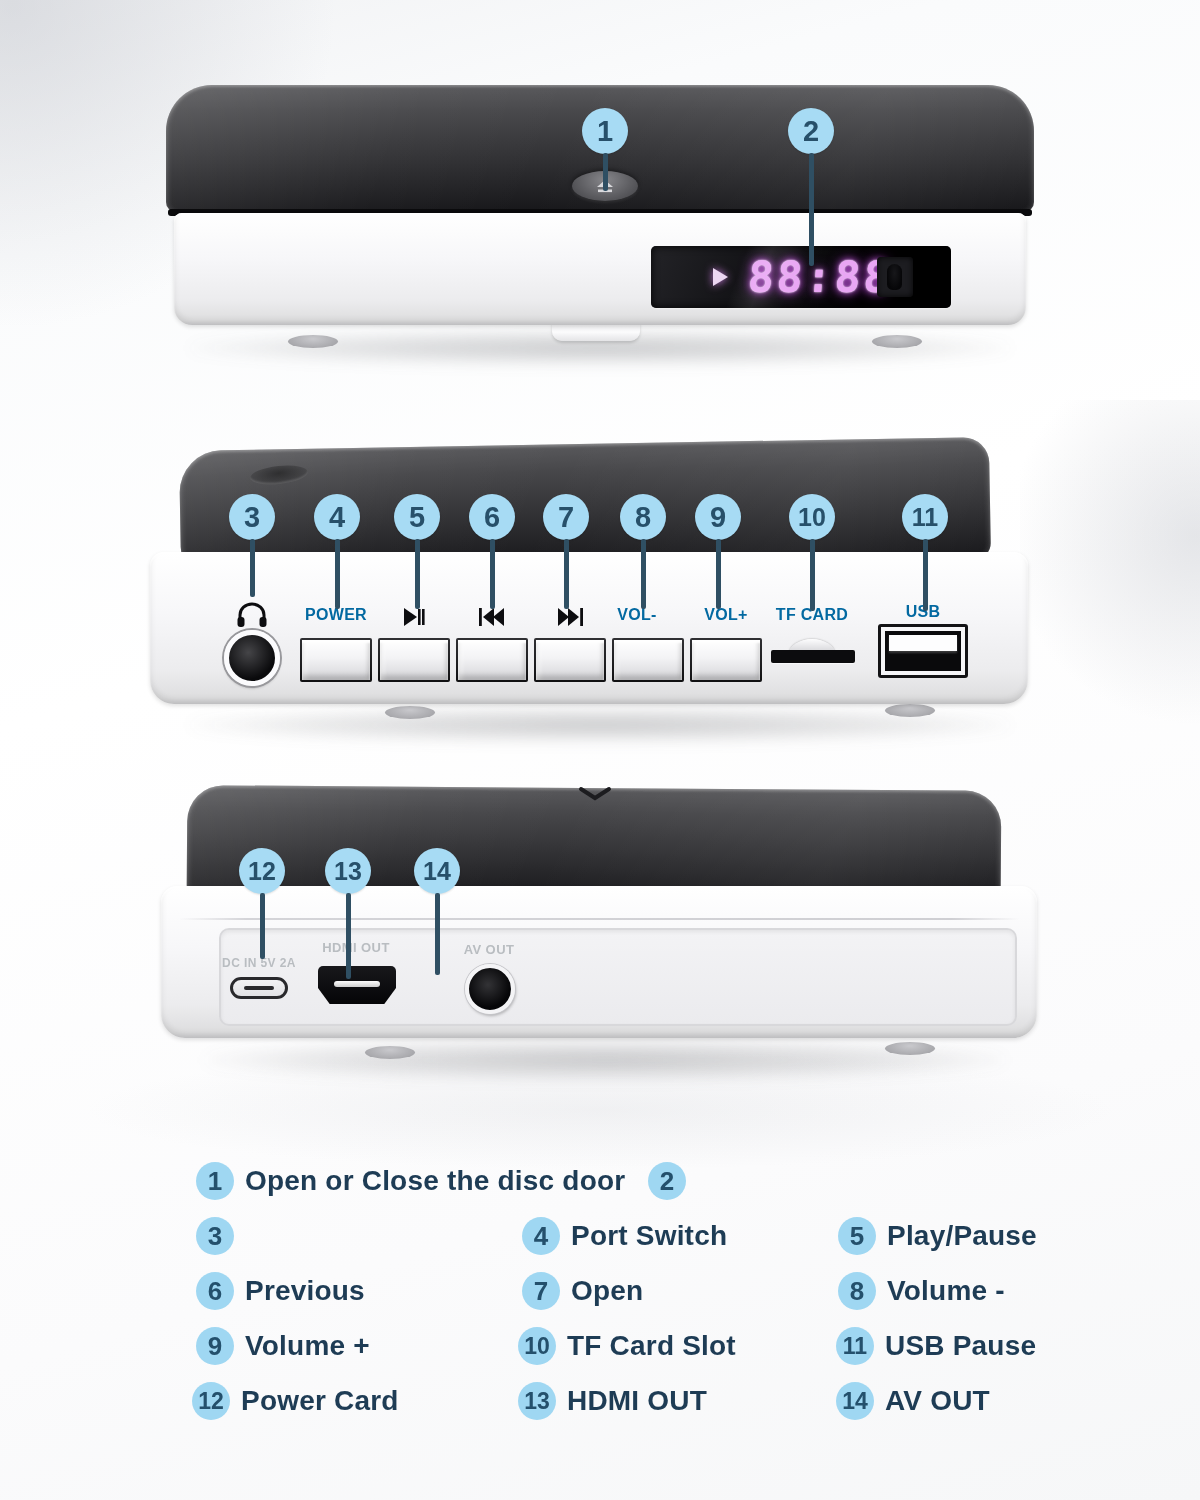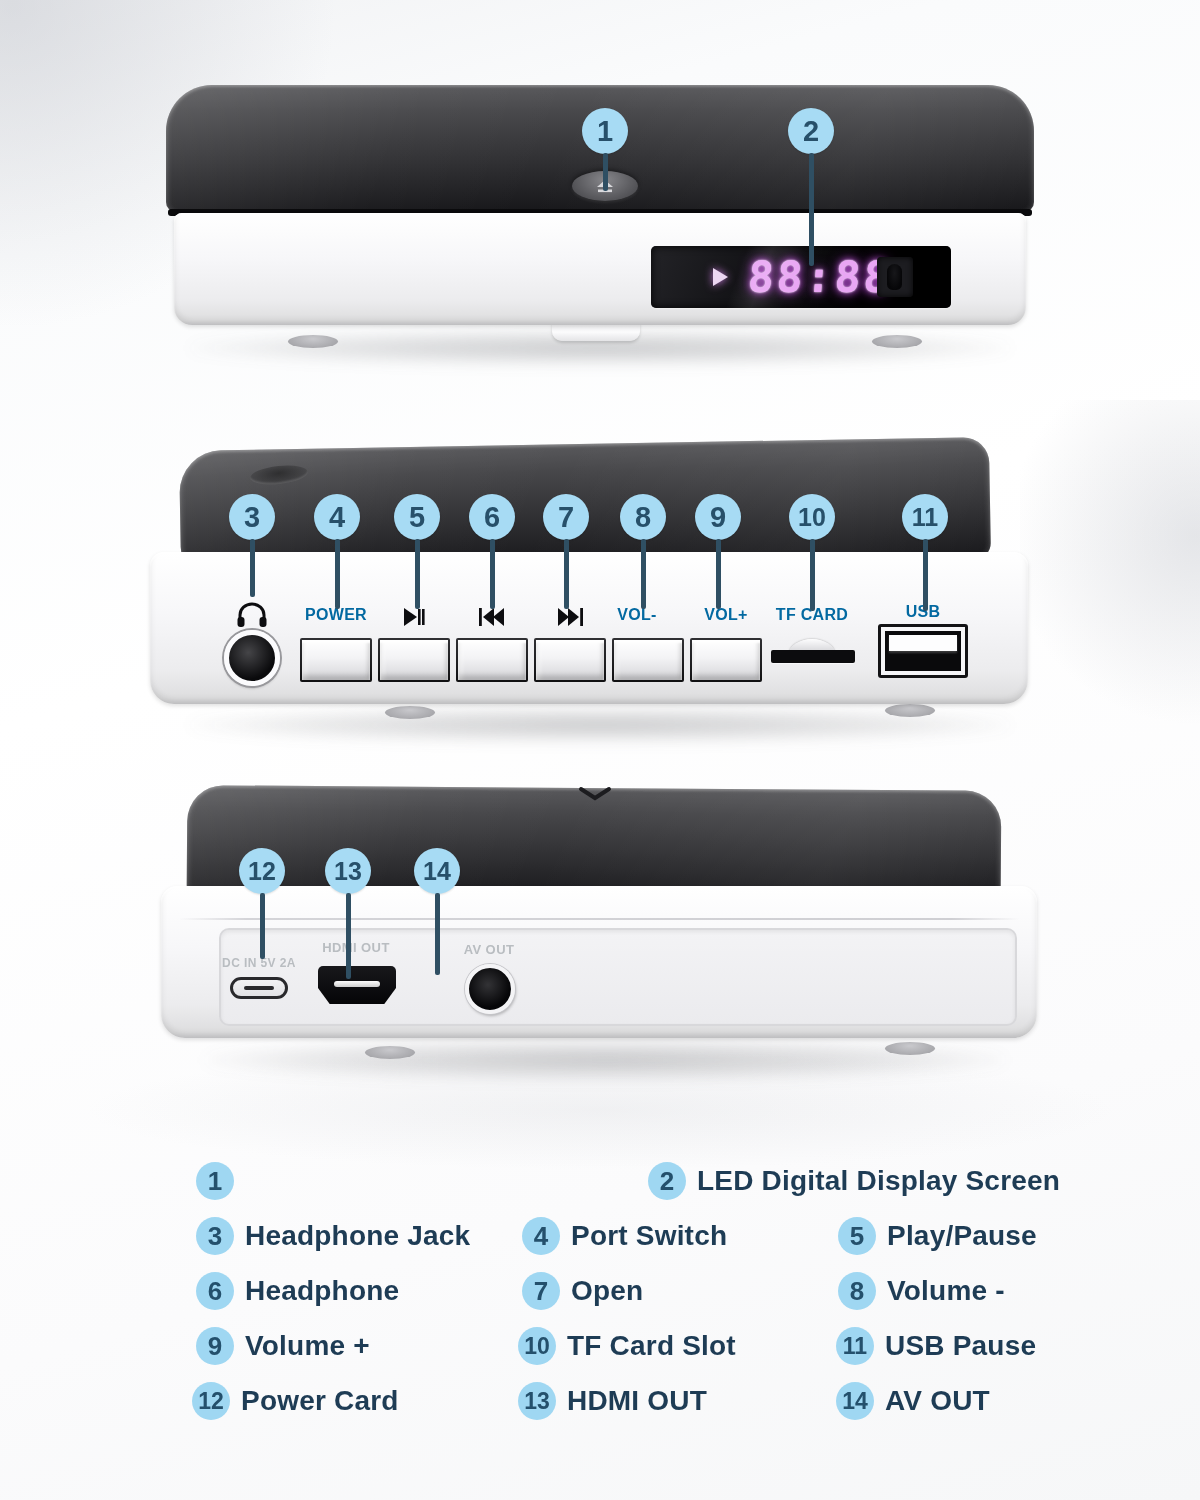--- a/index.html
+++ b/index.html
@@ -268,42 +268,41 @@
   <div class="co-num two">13</div>
   <div class="co-line" style="height:86px;"></div>
 </div>
 <div class="callout" style="left:414px;top:848px;">
   <div class="co-num two">14</div>
   <div class="co-line" style="height:82px;"></div>
 </div>
 
 <div class="legend-item" style="left:196px;top:1159px;">
   <span class="lg-badge">1</span>
+  <span class="lg-label">Open or Close the disc door</span>
 </div>
 <div class="legend-item" style="left:648px;top:1159px;">
   <span class="lg-badge">2</span>
-  <span class="lg-label">LED Digital Display Screen</span>
 </div>
 
 <div class="legend-item" style="left:196px;top:1214px;">
   <span class="lg-badge">3</span>
-  <span class="lg-label">Headphone Jack</span>
 </div>
 <div class="legend-item" style="left:522px;top:1214px;">
   <span class="lg-badge">4</span>
   <span class="lg-label">Port Switch</span>
 </div>
 <div class="legend-item" style="left:838px;top:1214px;">
   <span class="lg-badge">5</span>
   <span class="lg-label">Play/Pause</span>
 </div>
 
 <div class="legend-item" style="left:196px;top:1269px;">
   <span class="lg-badge">6</span>
-  <span class="lg-label">Headphone</span>
+  <span class="lg-label">Previous</span>
 </div>
 <div class="legend-item" style="left:522px;top:1269px;">
   <span class="lg-badge">7</span>
   <span class="lg-label">Open</span>
 </div>
 <div class="legend-item" style="left:838px;top:1269px;">
   <span class="lg-badge">8</span>
   <span class="lg-label">Volume -</span>
 </div>
 

